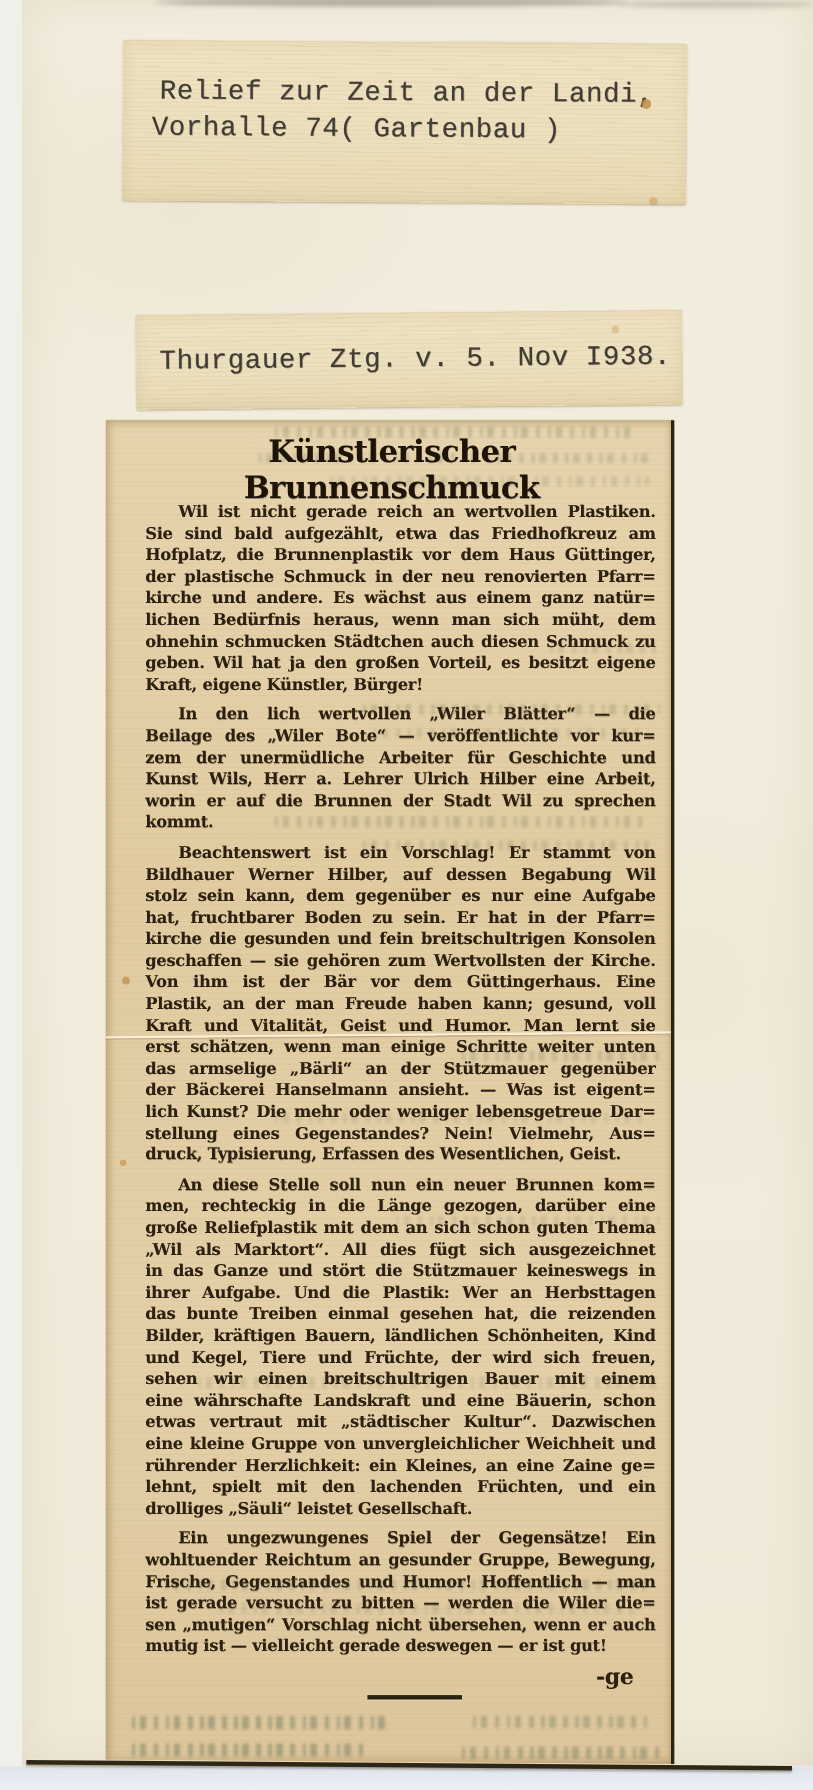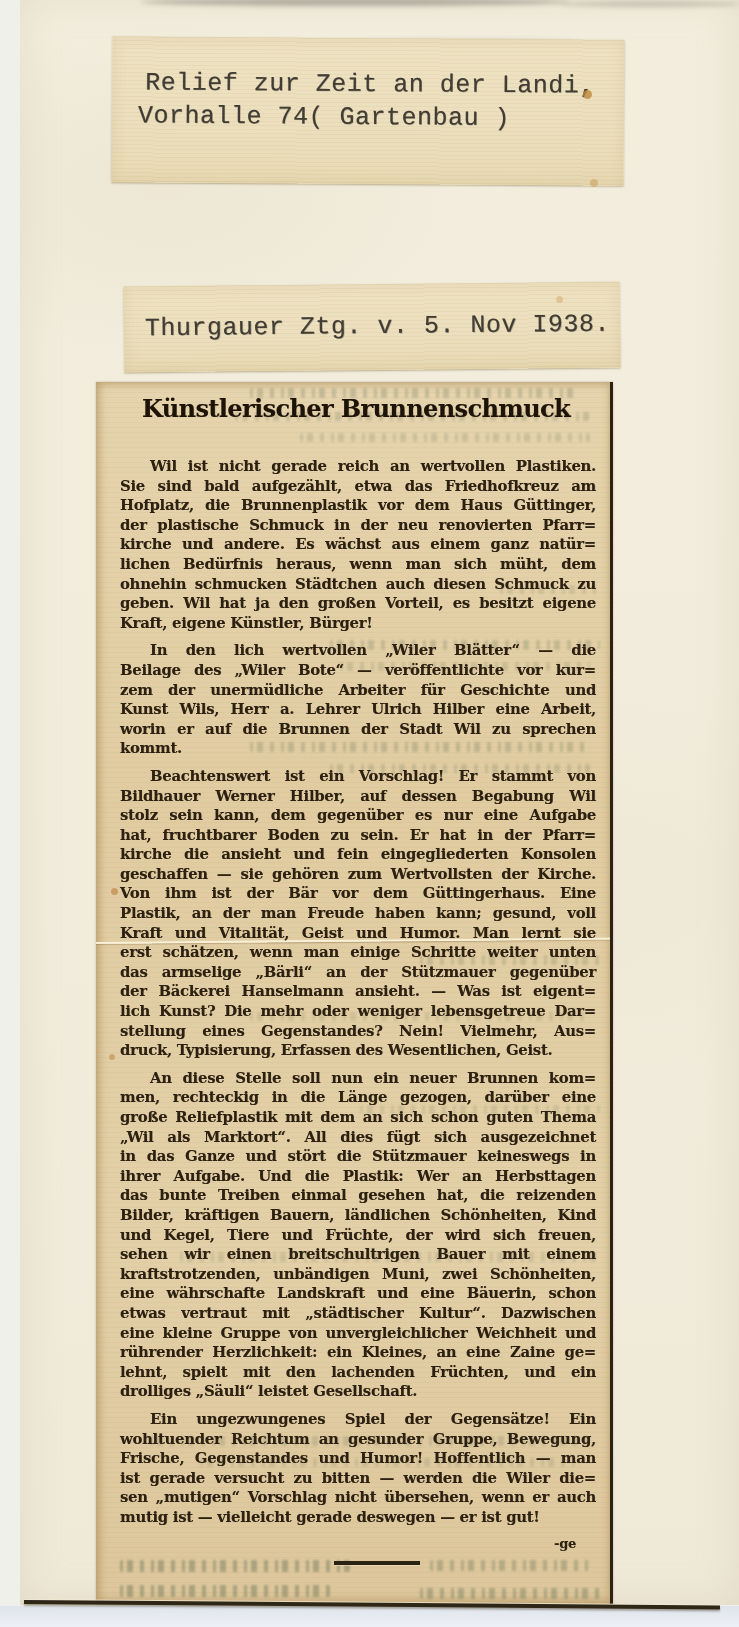--- a/index.html
+++ b/index.html
@@ -46,31 +46,31 @@
       linear-gradient(180deg,#e6d4ae 0%,#e1cca1 35%,#e3d0a8 70%,#ddc69b 100%);
     box-shadow:inset 4px 0 8px rgba(150,115,60,.28), inset 0 4px 6px rgba(150,115,60,.22),
       inset 0 -5px 8px rgba(150,115,60,.25), 0 0 2px rgba(110,90,45,.35);}
   .bleed{position:absolute;z-index:1;filter:blur(1.3px);border-radius:2px;
     background:repeating-linear-gradient(90deg,#788062 0 3px,rgba(0,0,0,0) 3px 7px,
       #788062 7px 13px,rgba(0,0,0,0) 13px 20px,#788062 20px 24px,rgba(0,0,0,0) 24px 31px);}
   .crease{position:absolute;left:0;top:560px;width:514px;height:2px;z-index:2;
     background:rgba(252,244,222,.9);box-shadow:0 1px 1px rgba(120,90,50,.35);
     transform:rotate(-.5deg);transform-origin:left center;}
   .headline{position:relative;z-index:2;margin:12px 10px 0 16px;text-align:center;
-    font-size:24px;font-weight:700;letter-spacing:-.6px;color:#1d1307;
+    font-size:28px;font-weight:700;letter-spacing:-.6px;color:#1d1307;
     text-shadow:.4px .4px 0 rgba(29,19,7,.4);}
   .clip-body{position:absolute;left:24px;top:74px;width:476px;z-index:2;
     font-size:14.8px;line-height:19.6px;font-weight:700;letter-spacing:-.25px;
     color:#2c2010;text-shadow:.3px .3px 0 rgba(44,32,16,.35);}
-  .para{margin:0 0 8px 0;}
+  .para{margin:0 0 8px 12px;}
   .para:last-of-type{margin-bottom:0;}
   .tline{text-align:justify;text-align-last:justify;}
   .tline.plast{text-align:justify;text-align-last:left;}
   .tline.first{text-indent:30px;}
-  .sig{text-align:right;padding-right:20px;line-height:19.6px;font-size:13px;}
+  .sig{text-align:right;padding-right:20px;line-height:19.6px;font-size:20px;}
   .endrule{width:86px;height:4px;background:#2a2212;margin:7px auto 0 auto;
     transform:translateX(19px);box-shadow:0 1px 0 rgba(240,225,190,.6);}
 </style>
 </head>
 <body>
 
 <div class="below-card"></div>
 
 <div class="card"></div>
 <div class="card-edge-line"></div>
@@ -138,21 +138,21 @@
         <div class="tline">zem der unermüdliche Arbeiter für Geschichte und</div>
         <div class="tline">Kunst Wils, Herr a. Lehrer Ulrich Hilber eine Arbeit,</div>
         <div class="tline">worin er auf die Brunnen der Stadt Wil zu sprechen</div>
         <div class="tline plast">kommt.</div>
       </div>
       <div class="para">
         <div class="tline first">Beachtenswert ist ein Vorschlag! Er stammt von</div>
         <div class="tline">Bildhauer Werner Hilber, auf dessen Begabung Wil</div>
         <div class="tline">stolz sein kann, dem gegenüber es nur eine Aufgabe</div>
         <div class="tline">hat, fruchtbarer Boden zu sein. Er hat in der Pfarr=</div>
-        <div class="tline">kirche die ansieht und fein eingegliederten Konsolen</div>
+        <div class="tline">kirche die gesunden und fein breitschultrigen Konsolen</div>
         <div class="tline">geschaffen — sie gehören zum Wertvollsten der Kirche.</div>
         <div class="tline">Von ihm ist der Bär vor dem Güttingerhaus. Eine</div>
         <div class="tline">Plastik, an der man Freude haben kann; gesund, voll</div>
         <div class="tline">Kraft und Vitalität, Geist und Humor. Man lernt sie</div>
         <div class="tline">erst schätzen, wenn man einige Schritte weiter unten</div>
         <div class="tline">das armselige „Bärli“ an der Stützmauer gegenüber</div>
         <div class="tline">der Bäckerei Hanselmann ansieht. — Was ist eigent=</div>
         <div class="tline">lich Kunst? Die mehr oder weniger lebensgetreue Dar=</div>
         <div class="tline">stellung eines Gegenstandes? Nein! Vielmehr, Aus=</div>
         <div class="tline plast">druck, Typisierung, Erfassen des Wesentlichen, Geist.</div>
@@ -161,21 +161,20 @@
         <div class="tline first">An diese Stelle soll nun ein neuer Brunnen kom=</div>
         <div class="tline">men, rechteckig in die Länge gezogen, darüber eine</div>
         <div class="tline">große Reliefplastik mit dem an sich schon guten Thema</div>
         <div class="tline">„Wil als Marktort“. All dies fügt sich ausgezeichnet</div>
         <div class="tline">in das Ganze und stört die Stützmauer keineswegs in</div>
         <div class="tline">ihrer Aufgabe. Und die Plastik: Wer an Herbsttagen</div>
         <div class="tline">das bunte Treiben einmal gesehen hat, die reizenden</div>
         <div class="tline">Bilder, kräftigen Bauern, ländlichen Schönheiten, Kind</div>
         <div class="tline">und Kegel, Tiere und Früchte, der wird sich freuen,</div>
         <div class="tline">sehen wir einen breitschultrigen Bauer mit einem</div>
-        <div class="tline">kraftstrotzenden, unbändigen Muni, zwei Schönheiten,</div>
         <div class="tline">eine währschafte Landskraft und eine Bäuerin, schon</div>
         <div class="tline">etwas vertraut mit „städtischer Kultur“. Dazwischen</div>
         <div class="tline">eine kleine Gruppe von unvergleichlicher Weichheit und</div>
         <div class="tline">rührender Herzlichkeit: ein Kleines, an eine Zaine ge=</div>
         <div class="tline">lehnt, spielt mit den lachenden Früchten, und ein</div>
         <div class="tline plast">drolliges „Säuli“ leistet Gesellschaft.</div>
       </div>
       <div class="para">
         <div class="tline first">Ein ungezwungenes Spiel der Gegensätze! Ein</div>
         <div class="tline">wohltuender Reichtum an gesunder Gruppe, Bewegung,</div>

